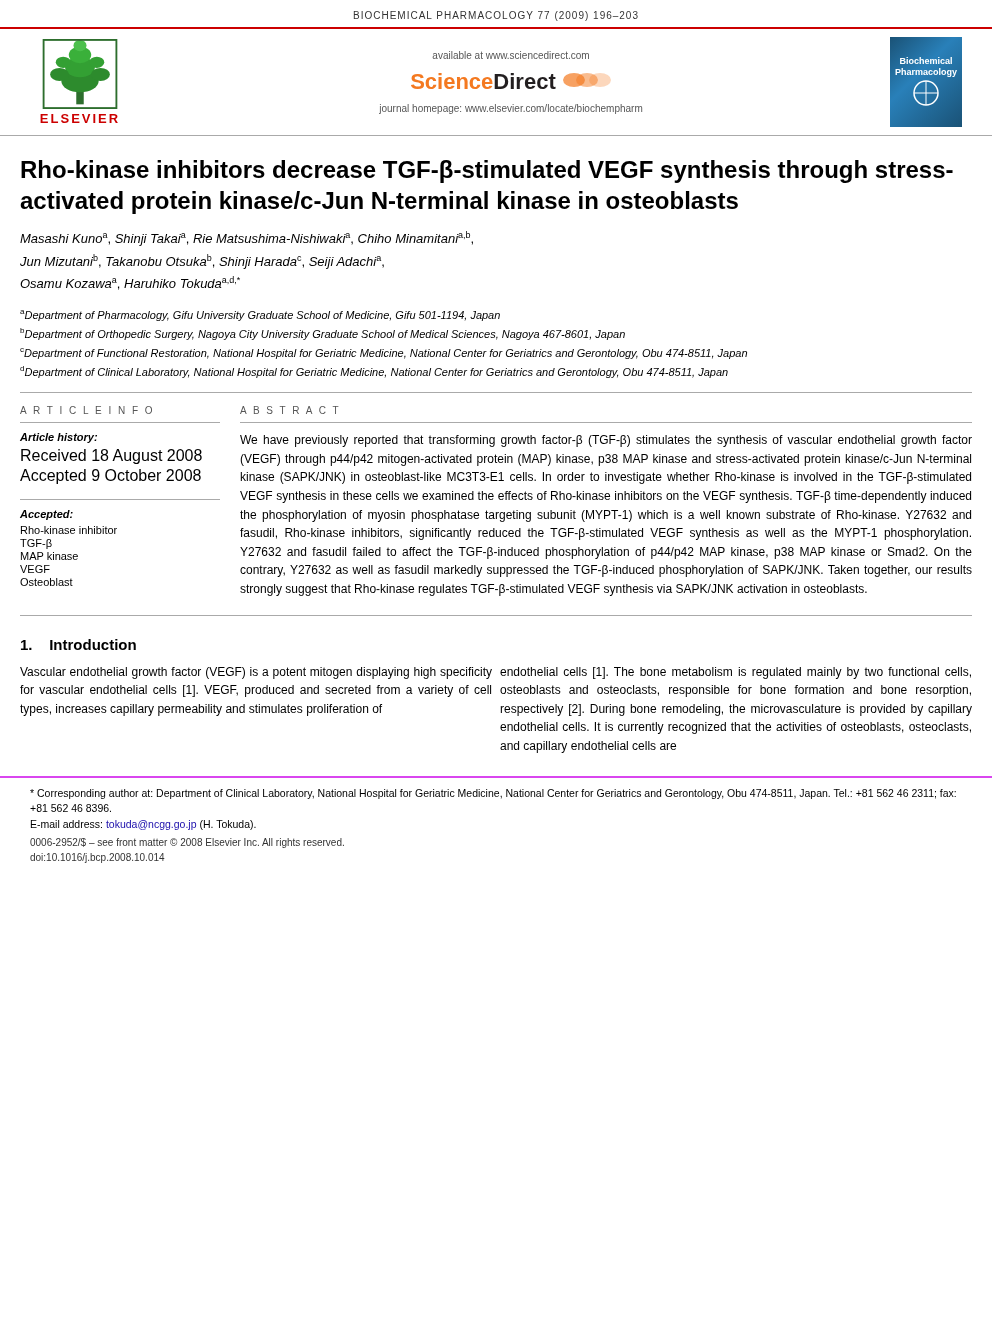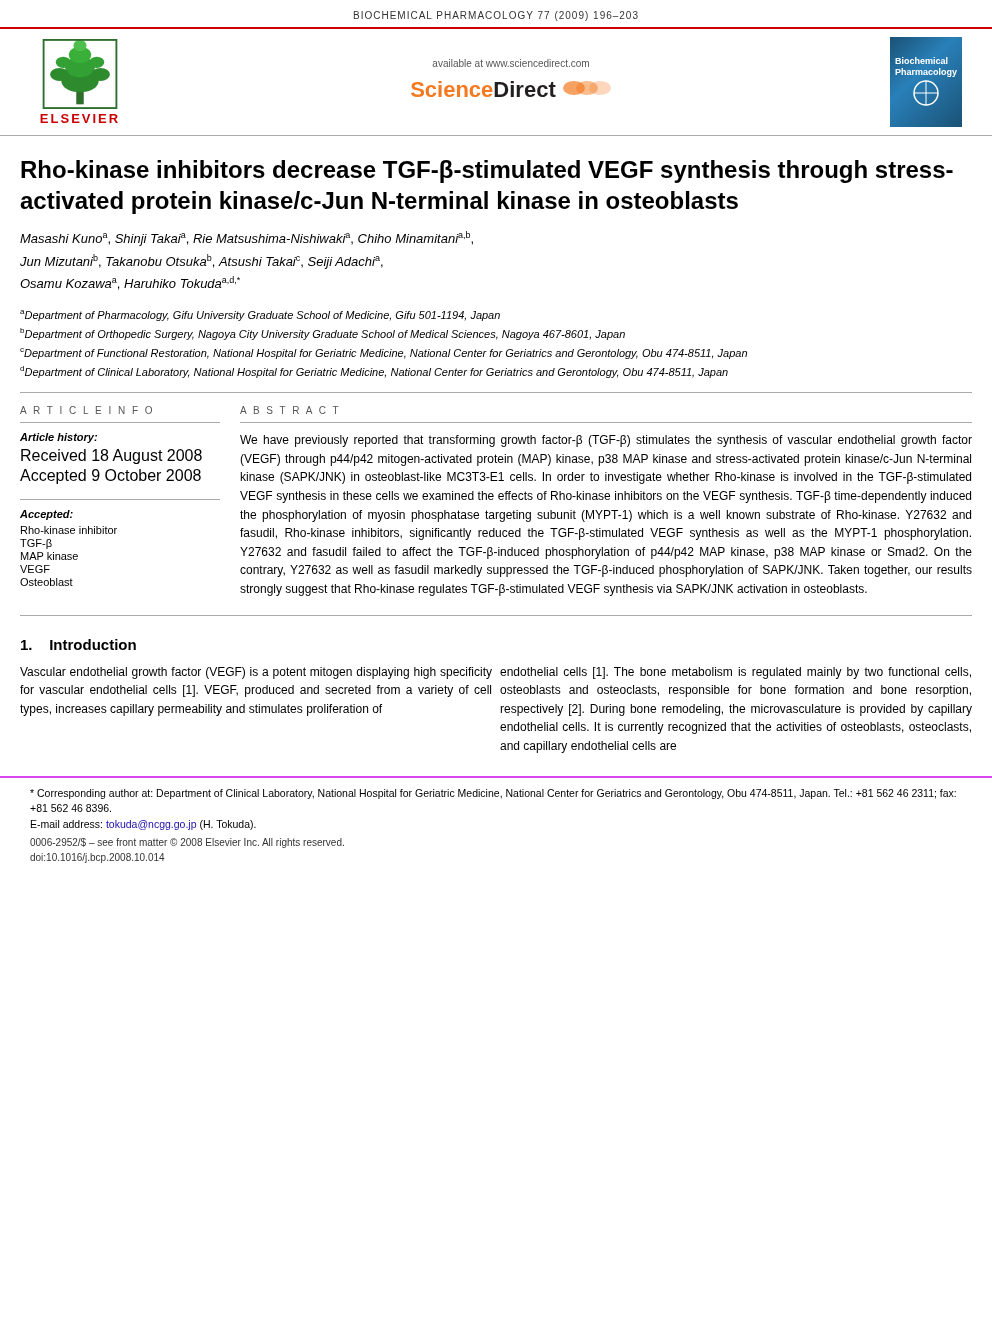--- a/index.html
+++ b/index.html
@@ -90,20 +90,21 @@
       width: 72px;
       height: 90px;
       background: linear-gradient(135deg, #1a5276 0%, #2980b9 40%, #1a5276 100%);
       display: flex;
       flex-direction: column;
       align-items: center;
       justify-content: center;
       color: white;
       font-size: 8px;
       font-family: Arial, sans-serif;
+      text-align: center;
       padding: 4px;
     }
     .cover-box .cover-title {
       font-weight: bold;
       font-size: 9px;
       line-height: 1.2;
     }
     
     .article-body {
       padding: 0 20px;
@@ -298,20 +299,21 @@
         <span class="sd-logo-text">
           <span class="sd-science">Science</span><span class="sd-direct">Direct</span>
         </span>
         
         <svg width="50" height="18" viewBox="0 0 50 18" xmlns="http://www.w3.org/2000/svg">
           <ellipse cx="12" cy="9" rx="11" ry="7" fill="#f47920" opacity="0.7"></ellipse>
           <ellipse cx="25" cy="9" rx="11" ry="7" fill="#f47920" opacity="0.5"></ellipse>
           <ellipse cx="38" cy="9" rx="11" ry="7" fill="#f47920" opacity="0.3"></ellipse>
         </svg>
       </div>
+      <div class="journal-homepage">journal homepage: www.elsevier.com/locate/biochempharm</div>
     </div>
 
     <div class="journal-cover">
       <div class="cover-box">
         <div class="cover-title">
           <div>Biochemical</div>
           <div>Pharmacology</div>
         </div>
         <svg width="40" height="30" viewBox="0 0 40 30" xmlns="http://www.w3.org/2000/svg">
           <circle cx="20" cy="15" r="12" fill="none" stroke="white" stroke-width="1.5"></circle>
@@ -329,21 +331,21 @@
       Rho-kinase inhibitors decrease TGF-β-stimulated VEGF synthesis through stress-activated protein kinase/c-Jun N-terminal kinase in osteoblasts
     </div>
 
     <div class="authors">
       <span class="author-name">Masashi Kuno</span><sup>a</sup>,
       <span class="author-name">Shinji Takai</span><sup>a</sup>,
       <span class="author-name">Rie Matsushima-Nishiwaki</span><sup>a</sup>,
       <span class="author-name">Chiho Minamitani</span><sup>a,b</sup>,<br>
       <span class="author-name">Jun Mizutani</span><sup>b</sup>,
       <span class="author-name">Takanobu Otsuka</span><sup>b</sup>,
-      <span class="author-name">Atsushi Takai</span><sup>c</sup>,
+      <span class="author-name">Shinji Harada</span><sup>c</sup>,
       <span class="author-name">Seiji Adachi</span><sup>a</sup>,<br>
       <span class="author-name">Osamu Kozawa</span><sup>a</sup>,
       <span class="author-name">Haruhiko Tokuda</span><sup>a,d,*</sup>
     </div>
 
     <div class="affiliations">
       <p><sup>a</sup><span class="aff-italic">Department of Pharmacology, Gifu University Graduate School of Medicine, Gifu 501-1194, Japan</span></p>
       <p><sup>b</sup><span class="aff-italic">Department of Orthopedic Surgery, Nagoya City University Graduate School of Medical Sciences, Nagoya 467-8601, Japan</span></p>
       <p><sup>c</sup><span class="aff-italic">Department of Functional Restoration, National Hospital for Geriatric Medicine, National Center for Geriatrics and Gerontology, Obu 474-8511, Japan</span></p>
       <p><sup>d</sup><span class="aff-italic">Department of Clinical Laboratory, National Hospital for Geriatric Medicine, National Center for Geriatrics and Gerontology, Obu 474-8511, Japan</span></p>

